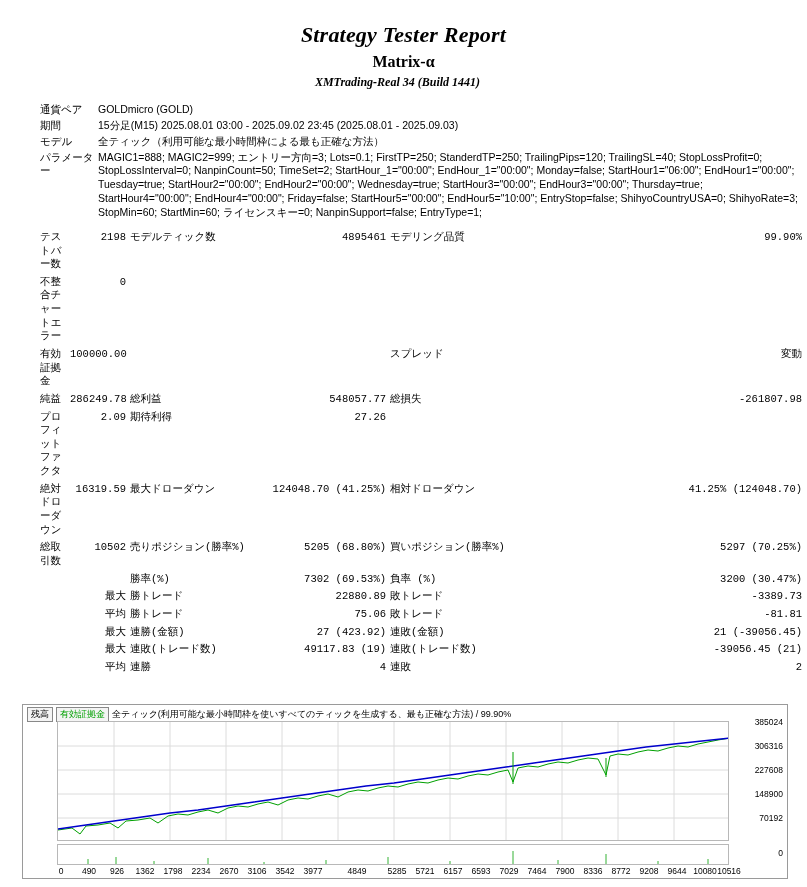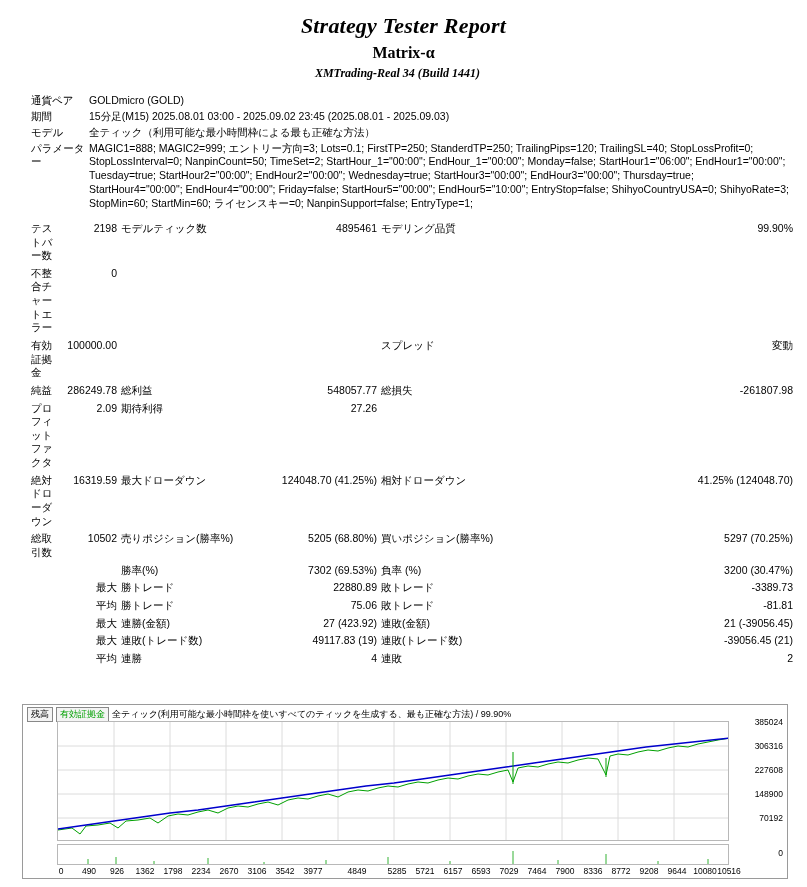--- a/index.html
+++ b/index.html
@@ -6,21 +6,21 @@
   html, body { margin:0; padding:0; }
   body {
     width: 807px;
     height: 887px;
     background: #ffffff;
     font-family: "Liberation Sans", sans-serif;
     font-size: 11px;
     color: #000000;
     overflow: hidden;
   }
-  .page { position: relative; width: 807px; height: 887px; padding: 7px; }
+  .page { position: relative; width: 807px; height: 887px; padding: 16px; }
 
   
   .title-block { text-align: center; padding-top: 4px; }
   .title-main {
     font-family: "Liberation Serif", serif;
     font-size: 22px; font-weight: bold; font-style: italic;
     letter-spacing: 0.2px;
     margin: 2px 0 0 0;
   }
   .title-sub {
@@ -39,21 +39,21 @@
   table.rep { border-collapse: collapse; width: 766px; margin: 12px 0 0 22px; table-layout: fixed; }
   table.rep td { vertical-align: top; padding: 1px 2px; font-size: 10.5px; line-height: 1.32; }
   .lbl { width: 58px; }
   .val { }
   .wrap-lbl { word-break: break-all; }
 
   
   .params { font-size: 10.5px; line-height: 1.42; }
 
   
-  table.stats { border-collapse: collapse; width: 766px; margin: 2px 0 16px 22px; table-layout: fixed; }
+  table.stats { border-collapse: collapse; width: 766px; margin: 2px 0 16px 22px; table-layout: fixed; font-family: Liberation Mono, monospace; }
   table.stats td { font-size: 10.5px; padding: 2px 2px; vertical-align: top; line-height: 1.3; }
   td.c1 { width: 70px; text-align: right; padding-right: 6px; }
   td.c2 { width: 140px; }
   td.c3 { width: 120px; text-align: right; padding-right: 6px; }
   td.c4 { width: 170px; }
   td.c5 { text-align: right; padding-right: 4px; }
 
   .vlabel { width: 28px; text-align: left; line-height: 1.12; font-size: 10.5px; }
 
   

